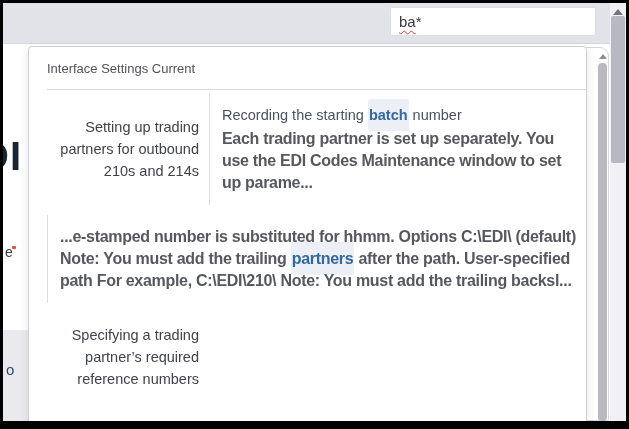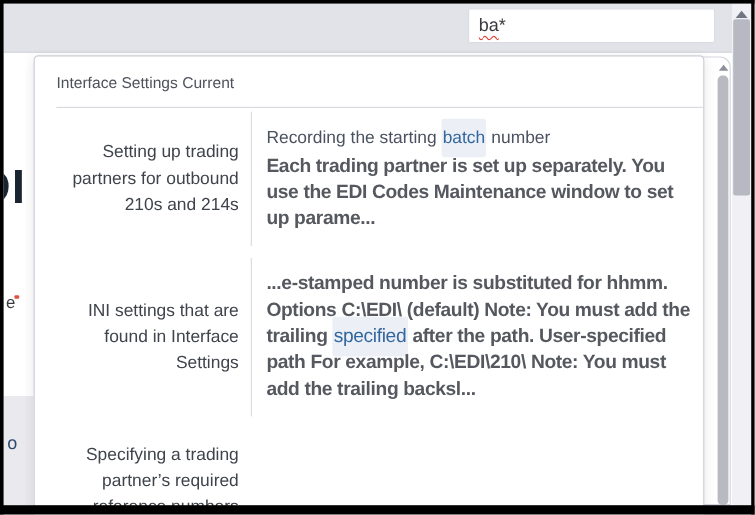--- a/index.html
+++ b/index.html
@@ -66,21 +66,21 @@
   .panel-sep{margin-left:18px;border-top:1px solid #dadbe0;}
   .results{padding-top:3px;}
   .result-row{display:flex;margin-left:18px;align-items:center;cursor:pointer;}
   .result-row + .result-row{margin-top:10px;}
   .cell-topic{width:162px;flex:0 0 162px;text-align:right;padding:11px 10px 11px 0;
     font-size:14.5px;line-height:22px;color:var(--topic_text);}
   .cell-body{flex:1;border-left:1px solid var(--divider);padding:11px 5px 11px 12px;}
   .result-title{font-size:14.5px;line-height:22px;color:var(--title_text);margin-bottom:2px;}
   .result-snippet{font-size:16px;letter-spacing:-0.3px;line-height:22px;
     font-weight:bold;color:var(--snippet_text);}
-  .hl{color:var(--accent_blue);background:var(--highlight_bg);font-weight:normal;
+  .hl{color:var(--accent_blue);background:var(--highlight_bg);font-weight:bold;
     border-radius:2px;padding:8px 1px;}
 </style>
 </head>
 <body>
 
 <div class="stage">
 
   <div class="header">
     <div class="search">
       <span class="squiggle">ba</span><span>*</span>
@@ -110,23 +110,22 @@
     <div class="panel-sep"></div>
     <div class="results">
         <div class="result-row">
           <div class="cell-topic">Setting up trading partners for outbound 210s and 214s</div>
           <div class="cell-body">
             <div class="result-title">Recording the starting <span class="hl">batch</span> number</div>
             <div class="result-snippet">Each trading partner is set up separately. You use the EDI Codes Maintenance window to set up parame...</div>
           </div>
         </div>
         <div class="result-row">
-          <div class="cell-topic">INI settings that are found in Interface Settings</div>
           <div class="cell-body">
-            <div class="result-snippet">...e-stamped number is substituted for hhmm. Options C:\EDI\ (default) Note: You must add the trailing <span class="hl">specified</span> after the path. User-specified path For example, C:\EDI\210\ Note: You must add the trailing backsl...</div>
+            <div class="result-snippet">...e-stamped number is substituted for hhmm. Options C:\EDI\ (default) Note: You must add the trailing <span class="hl">partners</span> after the path. User-specified path For example, C:\EDI\210\ Note: You must add the trailing backsl...</div>
           </div>
         </div>
         <div class="result-row">
           <div class="cell-topic">Specifying a trading partner’s required reference numbers</div>
         </div>
       </div>
   </div>
 
   <div class="frame top"></div>
   <div class="frame left"></div>

